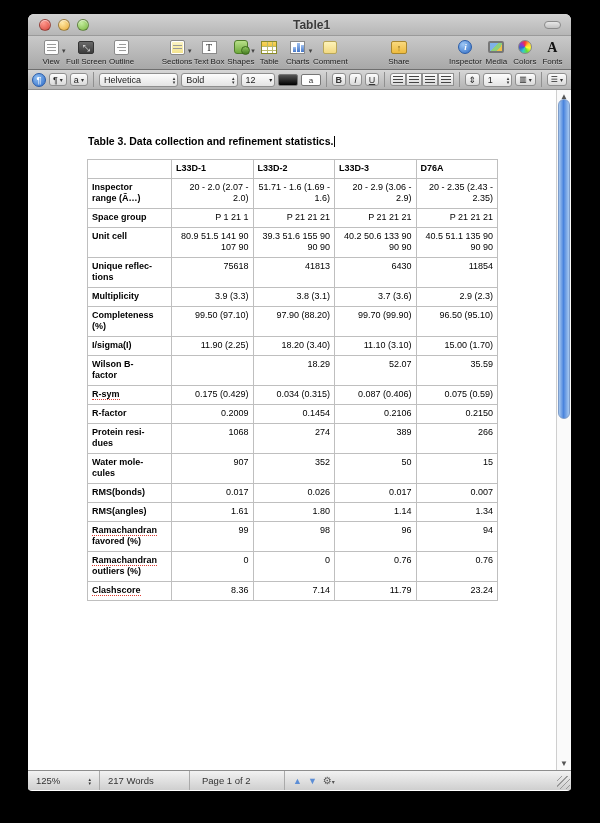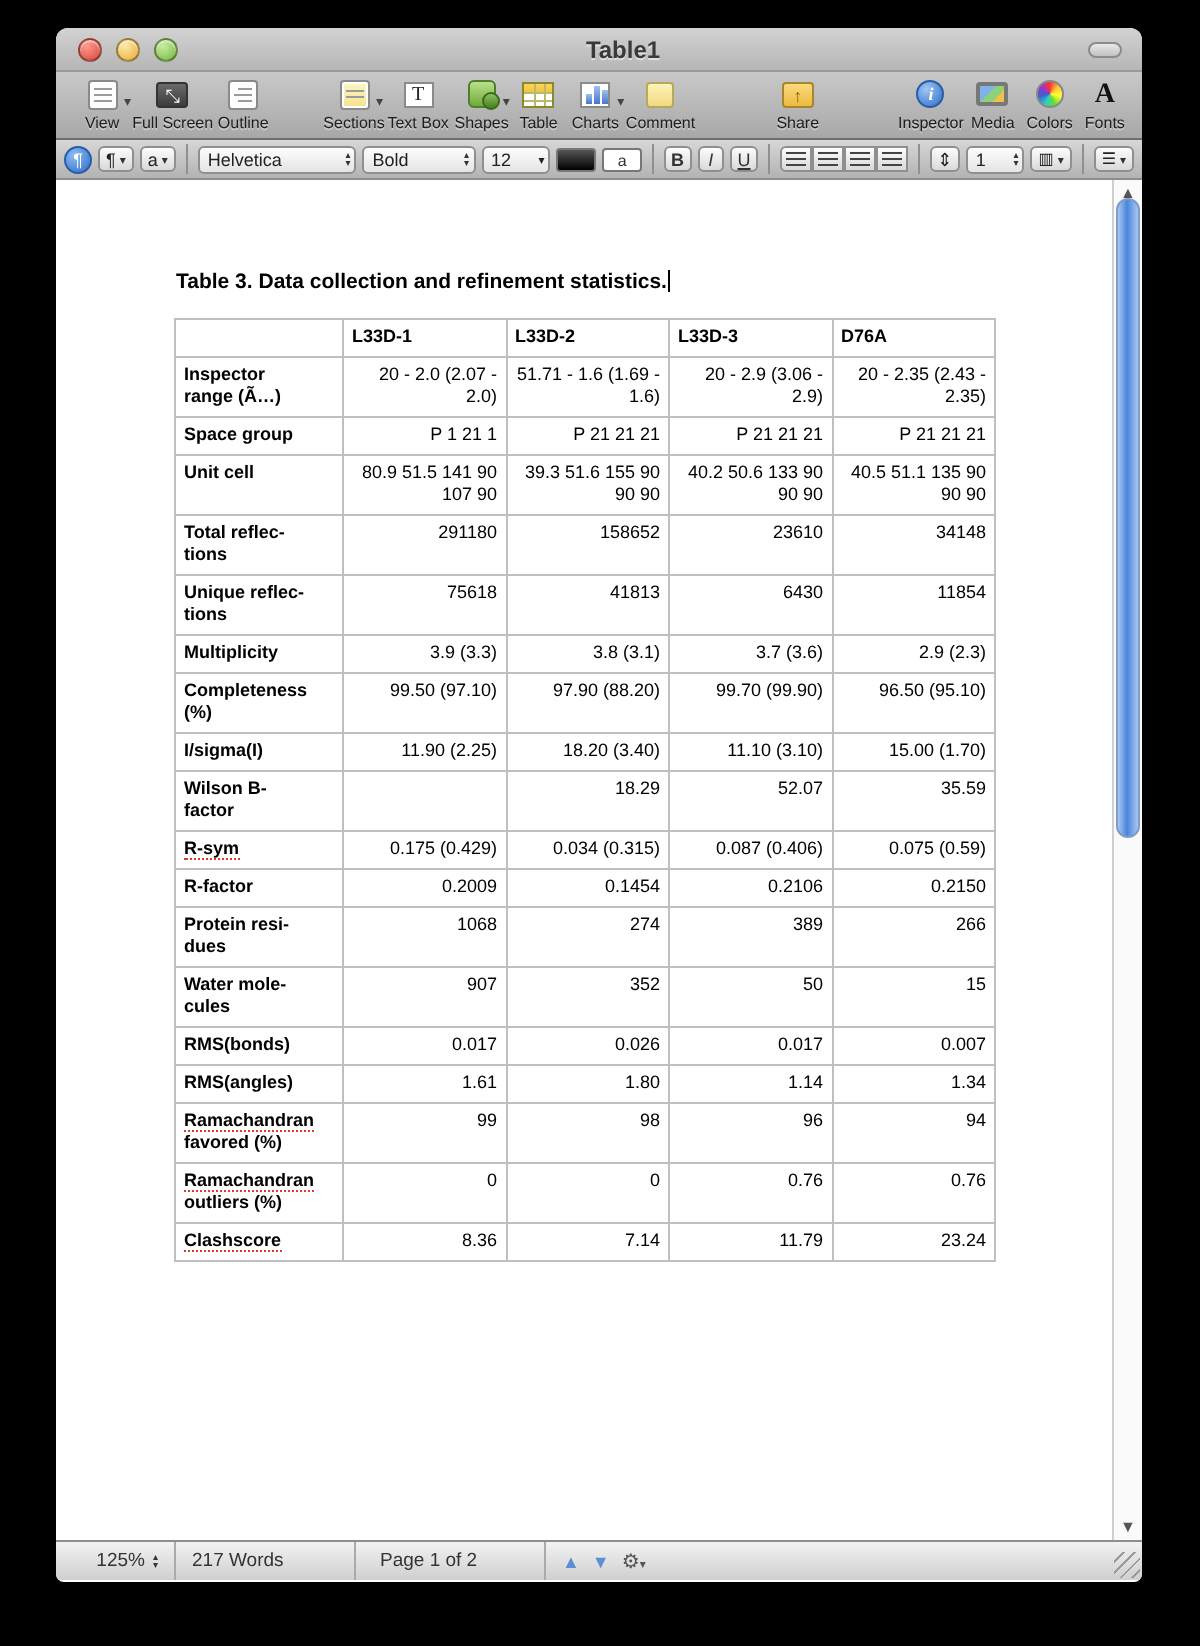--- a/index.html
+++ b/index.html
@@ -349,27 +349,20 @@
             <td class="rv">P 21 21 21</td>
           </tr>
           <tr>
             <td class="rl"><span>Unit cell</span></td>
             <td class="rv">80.9 51.5 141 90 107 90</td>
             <td class="rv">39.3 51.6 155 90 90 90</td>
             <td class="rv">40.2 50.6 133 90 90 90</td>
             <td class="rv">40.5 51.1 135 90 90 90</td>
           </tr>
           <tr>
-            <td class="rl"><span>Total reflec-</span><br><span>tions</span></td>
-            <td class="rv">291180</td>
-            <td class="rv">158652</td>
-            <td class="rv">23610</td>
-            <td class="rv">34148</td>
-          </tr>
-          <tr>
             <td class="rl"><span>Unique reflec-</span><br><span>tions</span></td>
             <td class="rv">75618</td>
             <td class="rv">41813</td>
             <td class="rv">6430</td>
             <td class="rv">11854</td>
           </tr>
           <tr>
             <td class="rl"><span>Multiplicity</span></td>
             <td class="rv">3.9 (3.3)</td>
             <td class="rv">3.8 (3.1)</td>
@@ -464,21 +457,21 @@
     </table>
 
     <div class="vscroll">
       <span class="vs-up">▲</span>
       <div class="vs-thumb"></div>
       <span class="vs-down">▼</span>
     </div>
   </div>
 
   <div class="statusbar">
-    <div class="sb-seg" style="width:60px;justify-content:flex-end">
+    <div class="sb-seg" style="width:72px;justify-content:space-between">
       <span>125%</span>
       <span class="stepper">
           <span>▴</span>
           <span>▾</span>
         </span>
     </div>
     <div class="sb-seg" style="width:90px">
       <span>217 Words</span>
     </div>
     <div class="sb-seg noline" style="margin-left:4px;width:90px">

